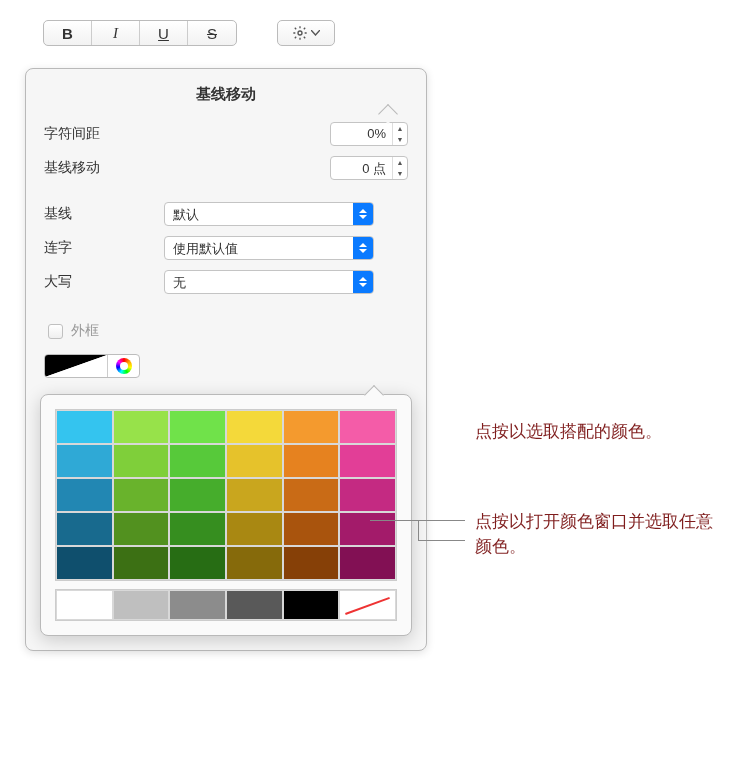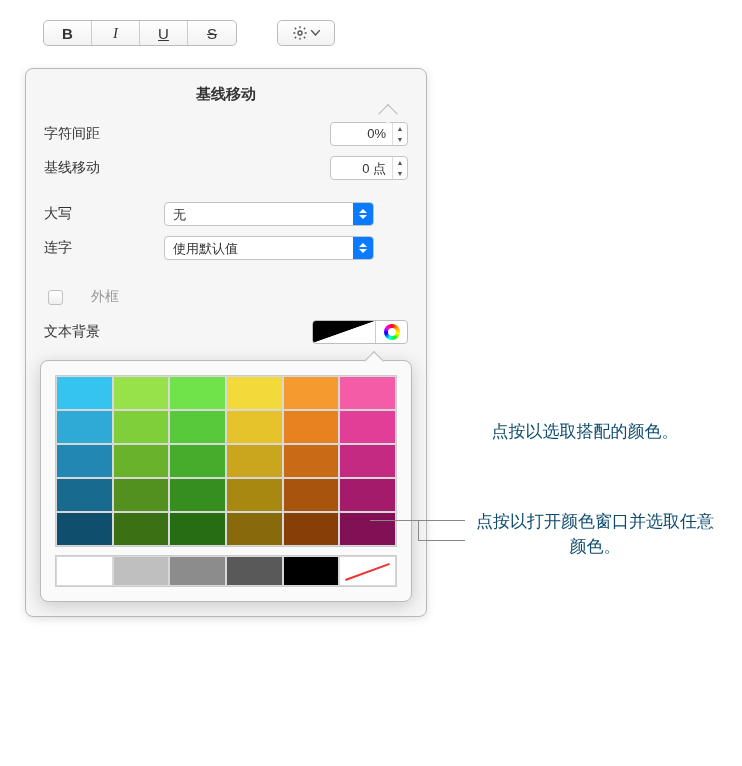--- a/index.html
+++ b/index.html
@@ -171,21 +171,21 @@
       align-items: center;
       gap: 8px;
       margin: 6px 0 6px 4px;
     }
     .checkbox {
       width: 15px; height: 15px;
       border: 1px solid #c0c0c0;
       border-radius: 3px;
       background: linear-gradient(#fff,#efefef);
     }
-    .checkrow span { color: #999; font-size: 14px; margin-left: 20px; }
+    .checkrow span { color: #999; font-size: 14px; }
     .tb-row {
       display: flex;
       align-items: center;
       margin-top: 14px;
     }
     .colorwell-group {
       display: flex;
       border: 1px solid #bdbdbd;
       border-radius: 4px;
       overflow: hidden;
@@ -276,23 +276,22 @@
       position: absolute;
       left: 4px; right: 4px; top: 50%;
       height: 2px;
       background: #e33;
       transform: rotate(-20deg);
     }
     
     .anno {
       position: absolute;
       font-size: 17px;
-      color: #0c4a6e;
+      color: #7f1d1d;
       line-height: 1.45;
-      text-align: center;
     }
     .lead {
       position: absolute;
       background: #888;
       height: 1px;
     }
   </style>
 </head>
 <body>
 
@@ -336,46 +335,52 @@
         <div class="stepper-val">0 点</div>
         <div class="stepper-arrows">
             <div>▲</div>
             <div>▼</div>
           </div>
       </div>
     </div>
 
     <div class="spacer"></div>
 
+    <div class="row">
+      <div class="row-label" style="flex:0 0 120px">基线</div>
+      <div class="select">
+        <div class="select-val">默认</div>
+        <div class="select-chev"></div>
+      </div>
+    </div>
+
+    <div class="row">
+      <div class="row-label" style="flex:0 0 120px">连字</div>
+      <div class="select">
+        <div class="select-val">使用默认值</div>
+        <div class="select-chev"></div>
+      </div>
+    </div>
 
     <div class="row">
       <div class="row-label" style="flex:0 0 120px">大写</div>
       <div class="select">
         <div class="select-val">无</div>
         <div class="select-chev"></div>
       </div>
     </div>
 
-    <div class="row">
-      <div class="row-label" style="flex:0 0 120px">连字</div>
-      <div class="select">
-        <div class="select-val">使用默认值</div>
-        <div class="select-chev"></div>
-      </div>
-    </div>
-
     <div class="spacer"></div>
 
     <div class="checkrow">
       <div class="checkbox"></div>
       <span>外框</span>
     </div>
 
     <div class="tb-row">
-      <div class="row-label">文本背景</div>
       <div class="colorwell-group">
         <div class="colorwell"></div>
         <div class="colorwheel">
           <div class="wheel"></div>
         </div>
       </div>
     </div>
 
     <div class="grid-pop">
       <div class="grid-callout"></div>

